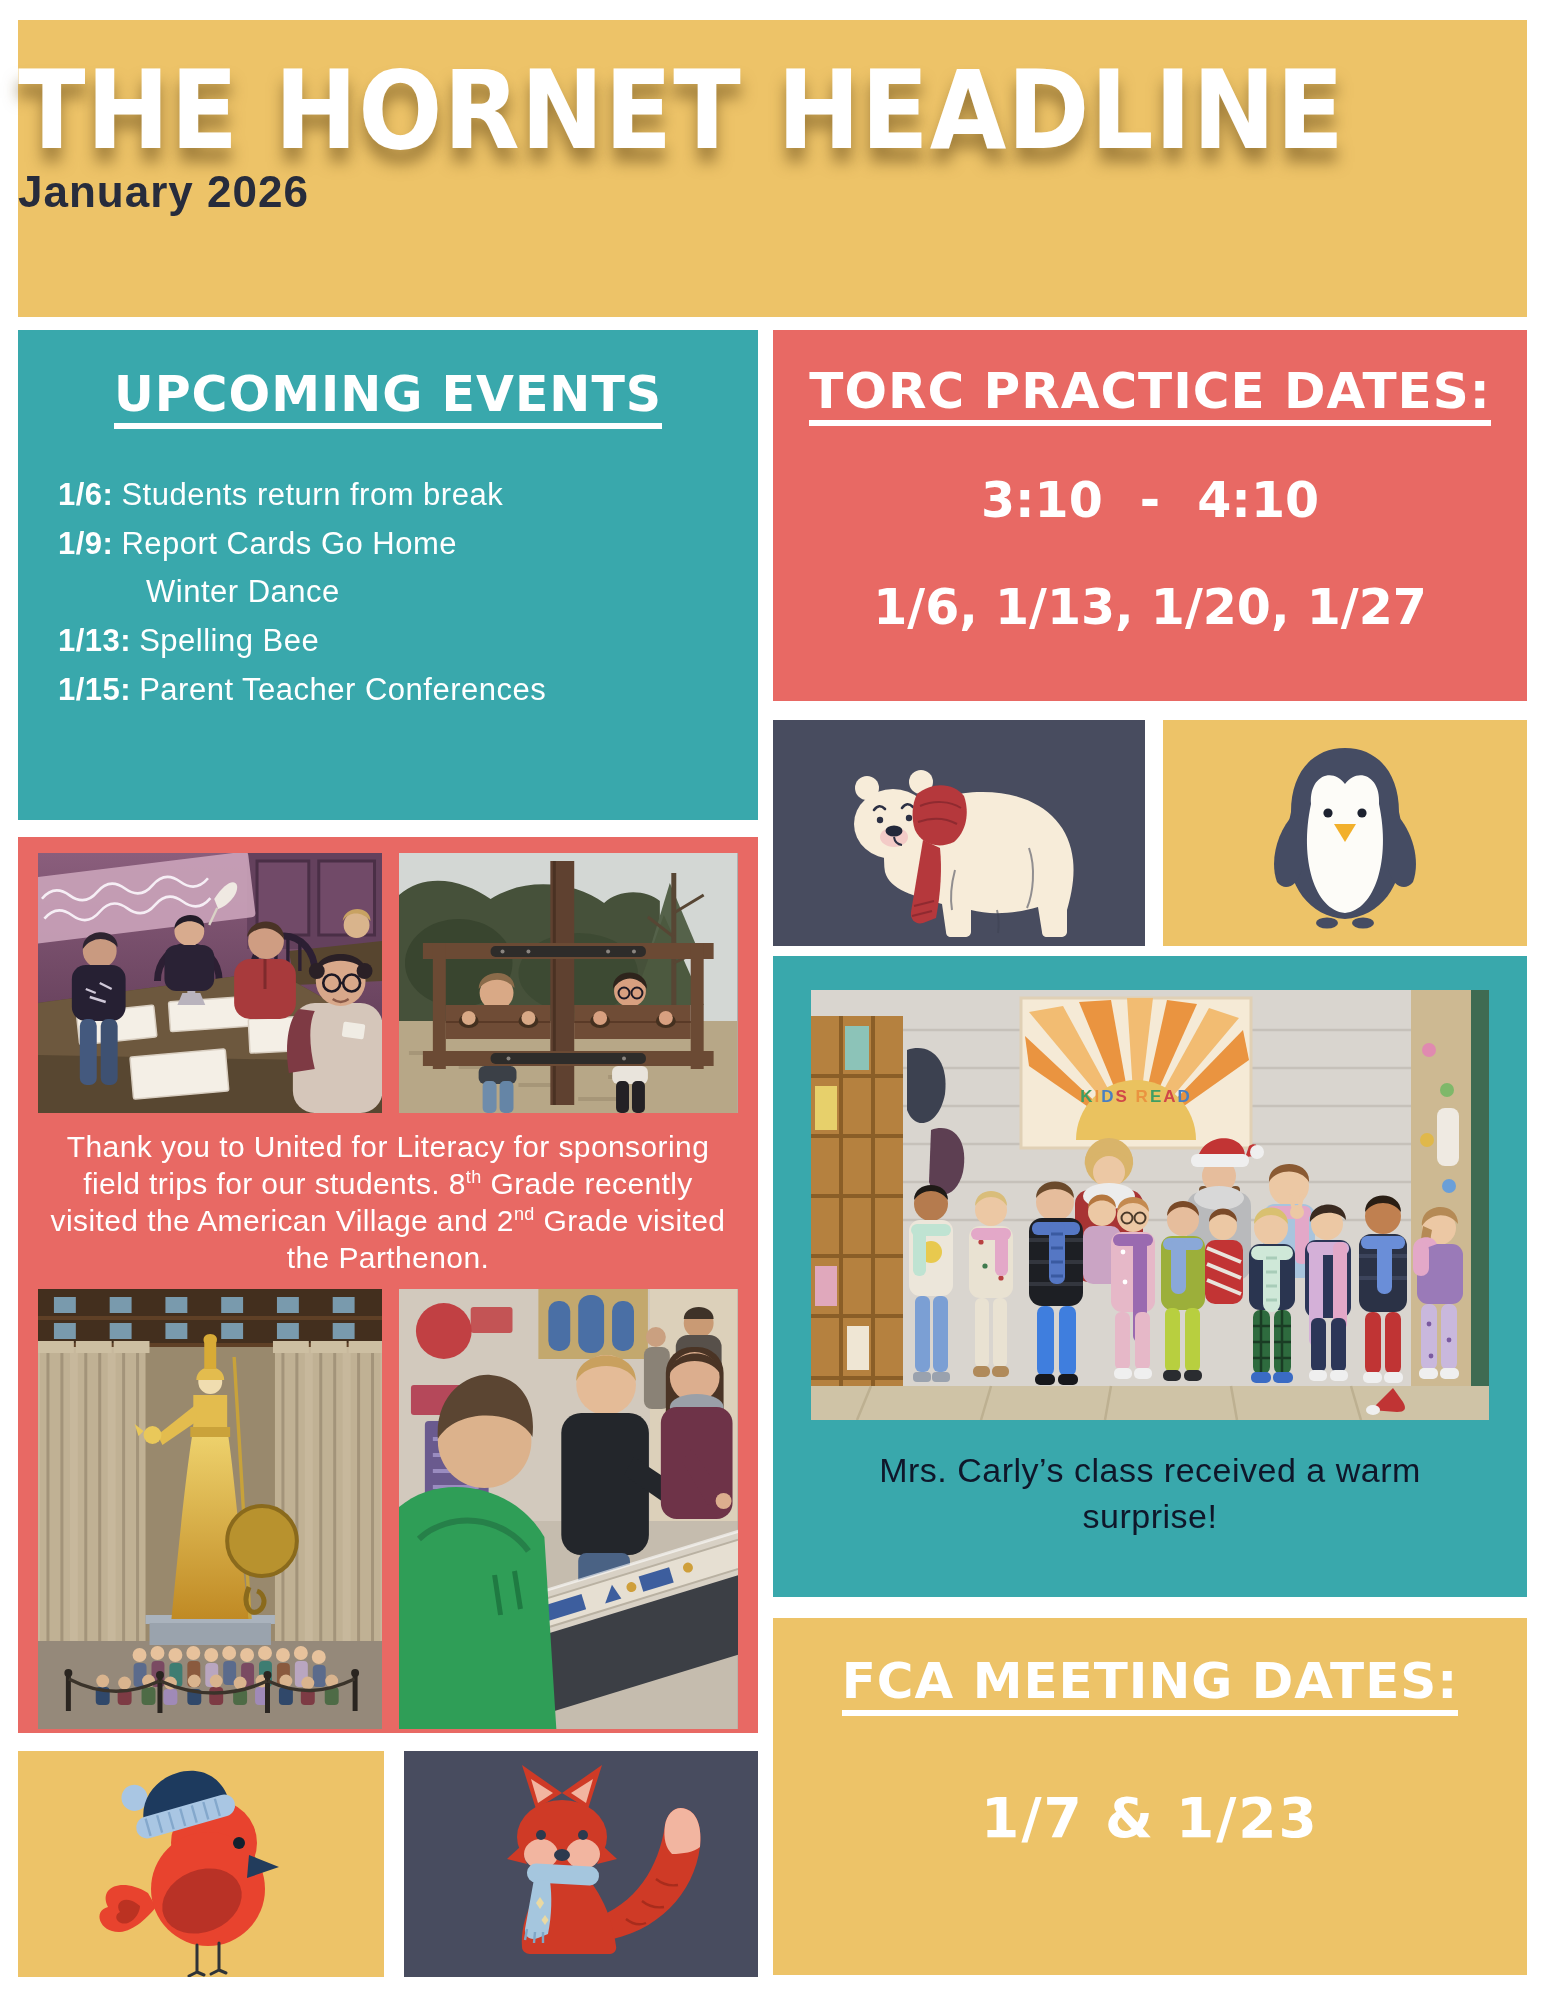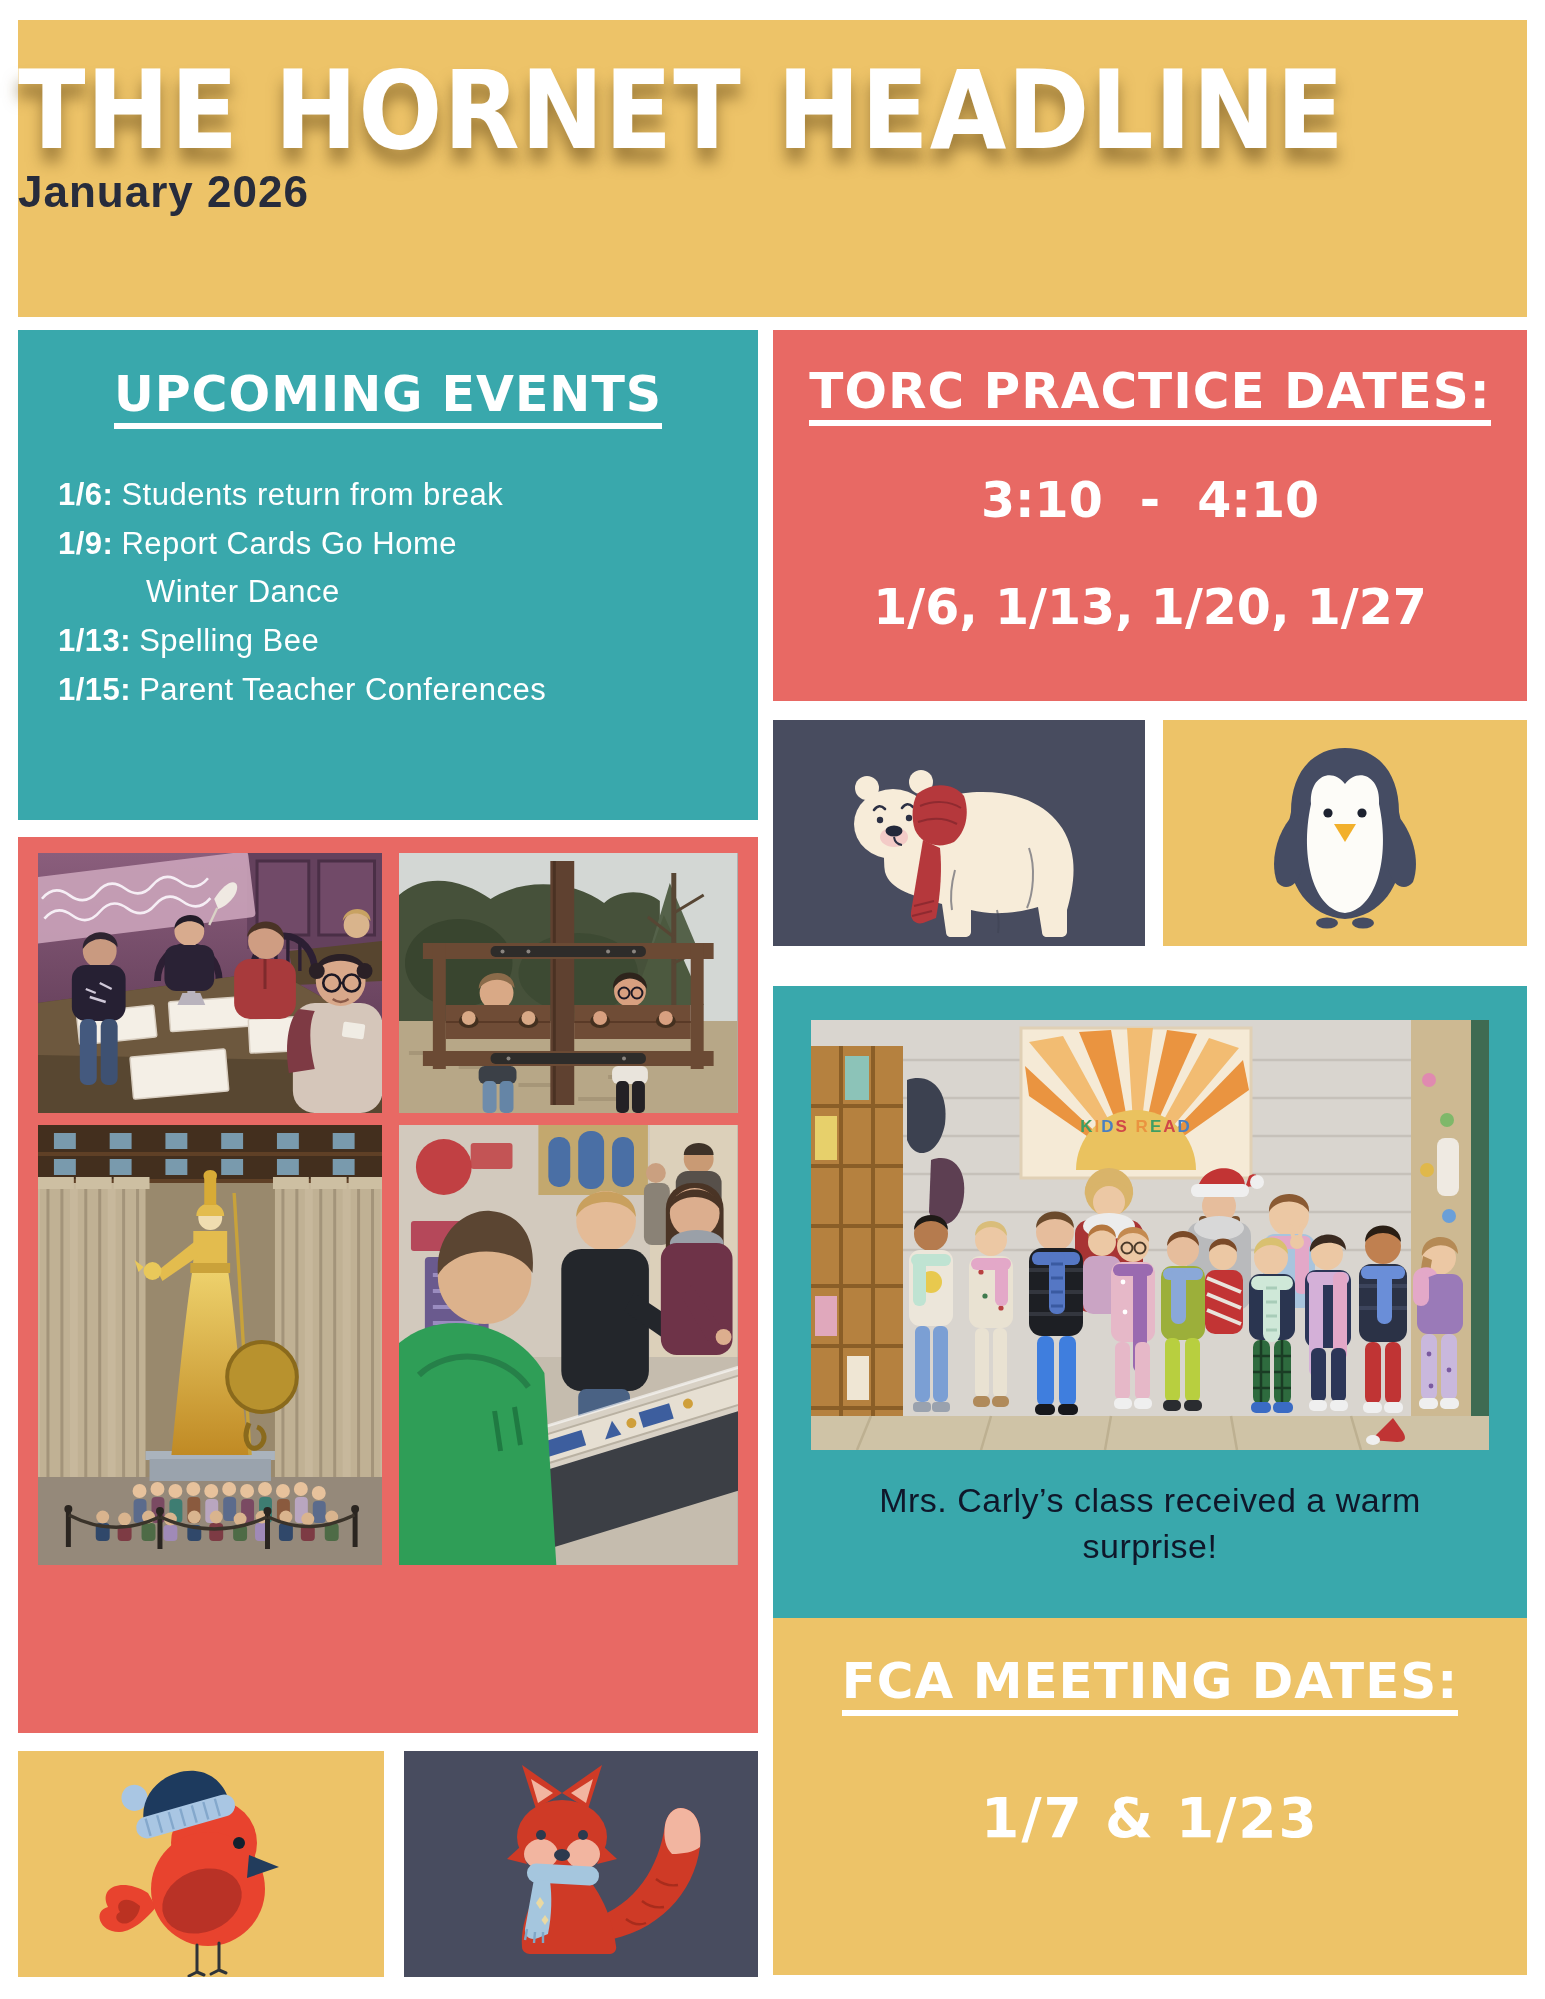--- a/index.html
+++ b/index.html
@@ -56,21 +56,21 @@
   .row1 .ph{height:260px;}
   .row2{margin-top:12px;}
   .row2 .ph{height:440px;}
   .ph{overflow:hidden;background:#888;}
   .ph svg{display:block;width:100%;height:100%;}
   .ph1{width:346px;} .ph2{width:340px;}
   .trip-text{margin:16px 24px 0;text-align:center;color:#fff;font-size:30px;line-height:1.23;letter-spacing:.4px;}
   .trip-text sup{font-size:60%;}
 
   
-  #classbox{left:773px;top:986px;width:754px;height:641px;background:var(--teal);}
+  #classbox{left:773px;top:956px;width:754px;height:641px;background:var(--teal);}
   .class-photo{margin:34px auto 0;width:678px;height:430px;overflow:hidden;}
   .class-photo svg{display:block;width:100%;height:100%;}
   .class-caption{margin:28px 60px 15px;text-align:center;color:#0f172a;font-size:34px;line-height:1.35;letter-spacing:.5px;}
 
   
   #fca{left:773px;top:1618px;width:754px;height:357px;background:var(--yellow);}
   #fca .sect{margin-top:34px;}
   #fca .sect-inner{font-size:50px;}
   .fca-dates{margin-top:70px;font-size:55px;letter-spacing:2px;}
 </style>
@@ -298,20 +298,23 @@
           <rect x="80" y="213" width="38" height="18" rx="6" fill="#3b4047"></rect>
           <rect x="84" y="228" width="14" height="32" rx="5" fill="#6e8cab"></rect>
           <rect x="101" y="228" width="14" height="32" rx="5" fill="#6585a6"></rect>
           <rect x="214" y="213" width="36" height="18" rx="6" fill="#e9e4dc"></rect>
           <rect x="218" y="228" width="13" height="32" rx="5" fill="#232125"></rect>
           <rect x="234" y="228" width="13" height="32" rx="5" fill="#232125"></rect>
         </svg>
       </div>
     </div>
 
+    <div class="trip-text">
+      <span>Thank you to United for Literacy for sponsoring field trips for our students. 8</span><sup>th</sup><span> Grade recently visited the American Village and 2</span><sup>nd</sup><span> Grade visited the Parthenon.</span>
+    </div>
 
     <div class="collage-row row2">
 
       <div class="ph ph1">
         <svg viewBox="0 0 346 440" preserveAspectRatio="none">
           <defs>
             <linearGradient id="goldg" x1="0" y1="0" x2="0" y2="1">
               <stop offset="0" stop-color="#f2d873"></stop>
                 <stop offset="1" stop-color="#c08a24"></stop>
             </linearGradient>

